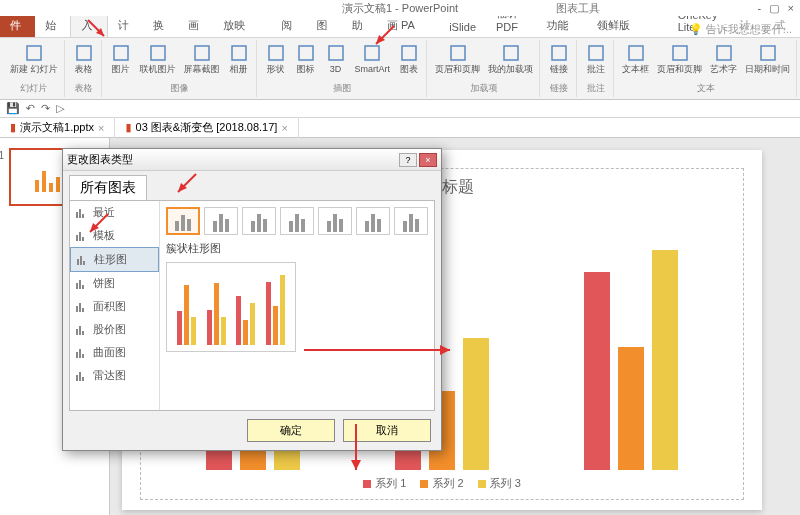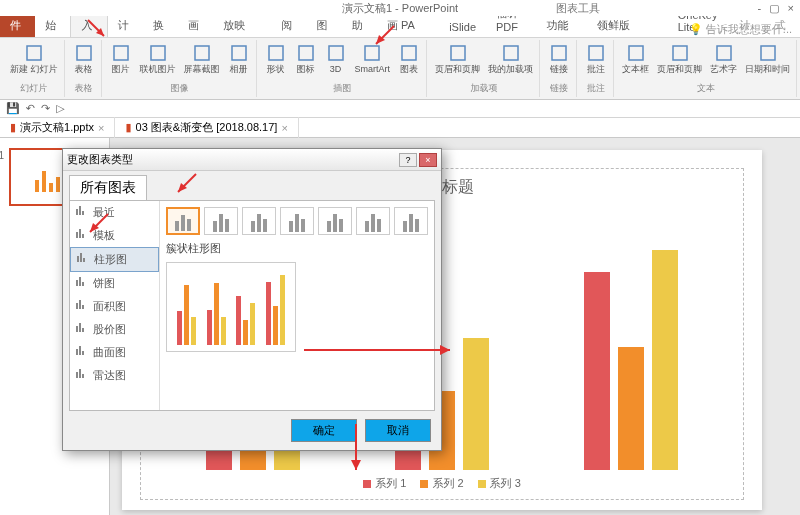--- a/index.html
+++ b/index.html
@@ -49,35 +49,35 @@
 
 .dialog{position:absolute;left:62px;top:148px;width:380px;height:303px;background:#f0f0f0;border:1px solid #888;box-shadow:3px 3px 12px rgba(0,0,0,.4);z-index:50;display:flex;flex-direction:column}
 .dlg-title{background:linear-gradient(#fff,#e8e8e8);height:22px;display:flex;align-items:center;justify-content:space-between;padding:0 4px;border-bottom:1px solid #ccc;font-size:11px}
 .dlg-title .wbtns{display:flex;gap:2px}
 .dlg-title .wbtn{width:18px;height:14px;border:1px solid #aaa;background:#eee;font-size:9px;display:flex;align-items:center;justify-content:center;cursor:pointer}
 .dlg-title .wbtn.close{background:#d9686a;color:#fff;border-color:#b04040}
 .dlg-tabs2{display:flex;padding:4px 6px 0;background:#f0f0f0}
 .dlg-tab{background:#fff;border:1px solid #bbb;border-bottom:none;padding:3px 10px;font-size:14px;cursor:pointer}
 .dlg-body{flex:1;background:#fff;margin:0 6px;border:1px solid #bbb;display:flex;overflow:hidden}
 .cat-list{width:100px;border-right:1px solid #ddd;overflow-y:auto}
-.cat-item{padding:4px 6px;font-size:10px;color:#555;display:flex;align-items:flex-start;gap:5px;cursor:pointer}
+.cat-item{padding:4px 6px;font-size:10px;color:#555;display:flex;align-items:center;gap:5px;cursor:pointer}
 .cat-item.sel{background:#e0e8f0;border:1px solid #7aa3cc}
 .cat-item .ci{width:12px;height:10px;display:inline-flex;align-items:flex-end;gap:1px}
 .cat-item .ci span{background:#888;width:2px}
 .subtype-area{flex:1;padding:6px;display:flex;flex-direction:column}
 .subtypes{display:flex;gap:4px;margin-bottom:6px}
 .st{width:34px;height:28px;border:1px solid #ccc;display:flex;align-items:flex-end;justify-content:center;gap:2px;padding:2px;cursor:pointer}
 .st.sel{border:2px solid #f28e2b;background:#fff7ed}
 .st span{width:4px;background:#999}
 .sublabel{font-size:11px;color:#444;margin-bottom:6px}
 .preview{border:1px solid #ccc;width:130px;height:90px;padding:6px;display:flex;align-items:flex-end;gap:3px;justify-content:space-around}
 .preview .pg{display:flex;align-items:flex-end;gap:2px}
 .preview .pb{width:5px}
 .dlg-btns{display:flex;justify-content:flex-end;gap:8px;padding:8px 10px}
-.dlg-btn{padding:3px 21px;border:1px solid #888;background:#0ea5e9;cursor:pointer;font-size:11px}
+.dlg-btn{padding:3px 32px;border:1px solid #888;background:#fef9c3;cursor:pointer;font-size:11px}
 svg.arr{position:absolute;z-index:60;pointer-events:none}
 svg.arr line,svg.arr path{stroke:#e03030;stroke-width:2;fill:none}
 svg.arr polygon{fill:#e03030}
 </style>
 </head>
 <body>
 
 <div class="titlebar">
   <span>演示文稿1 - PowerPoint</span>
   <span style="position:absolute;right:200px;color:#777">图表工具</span>

